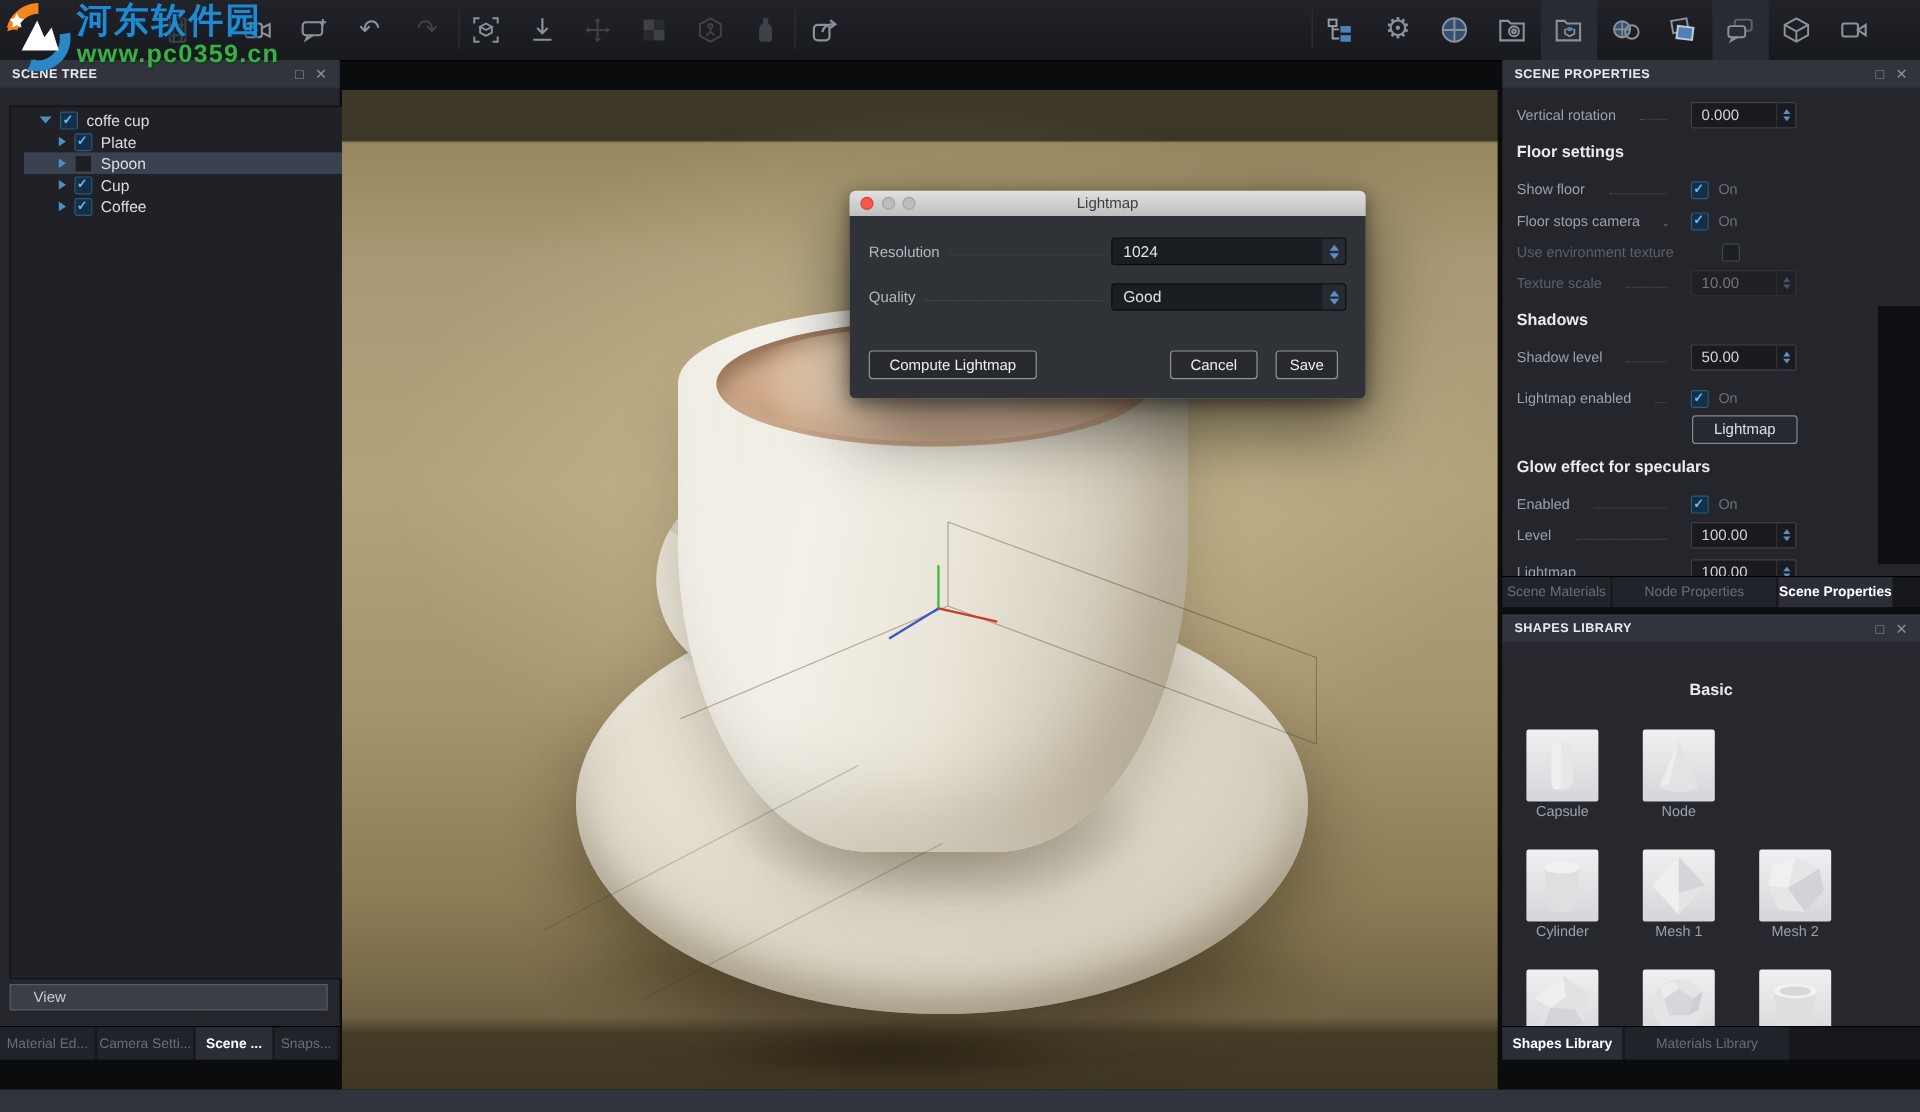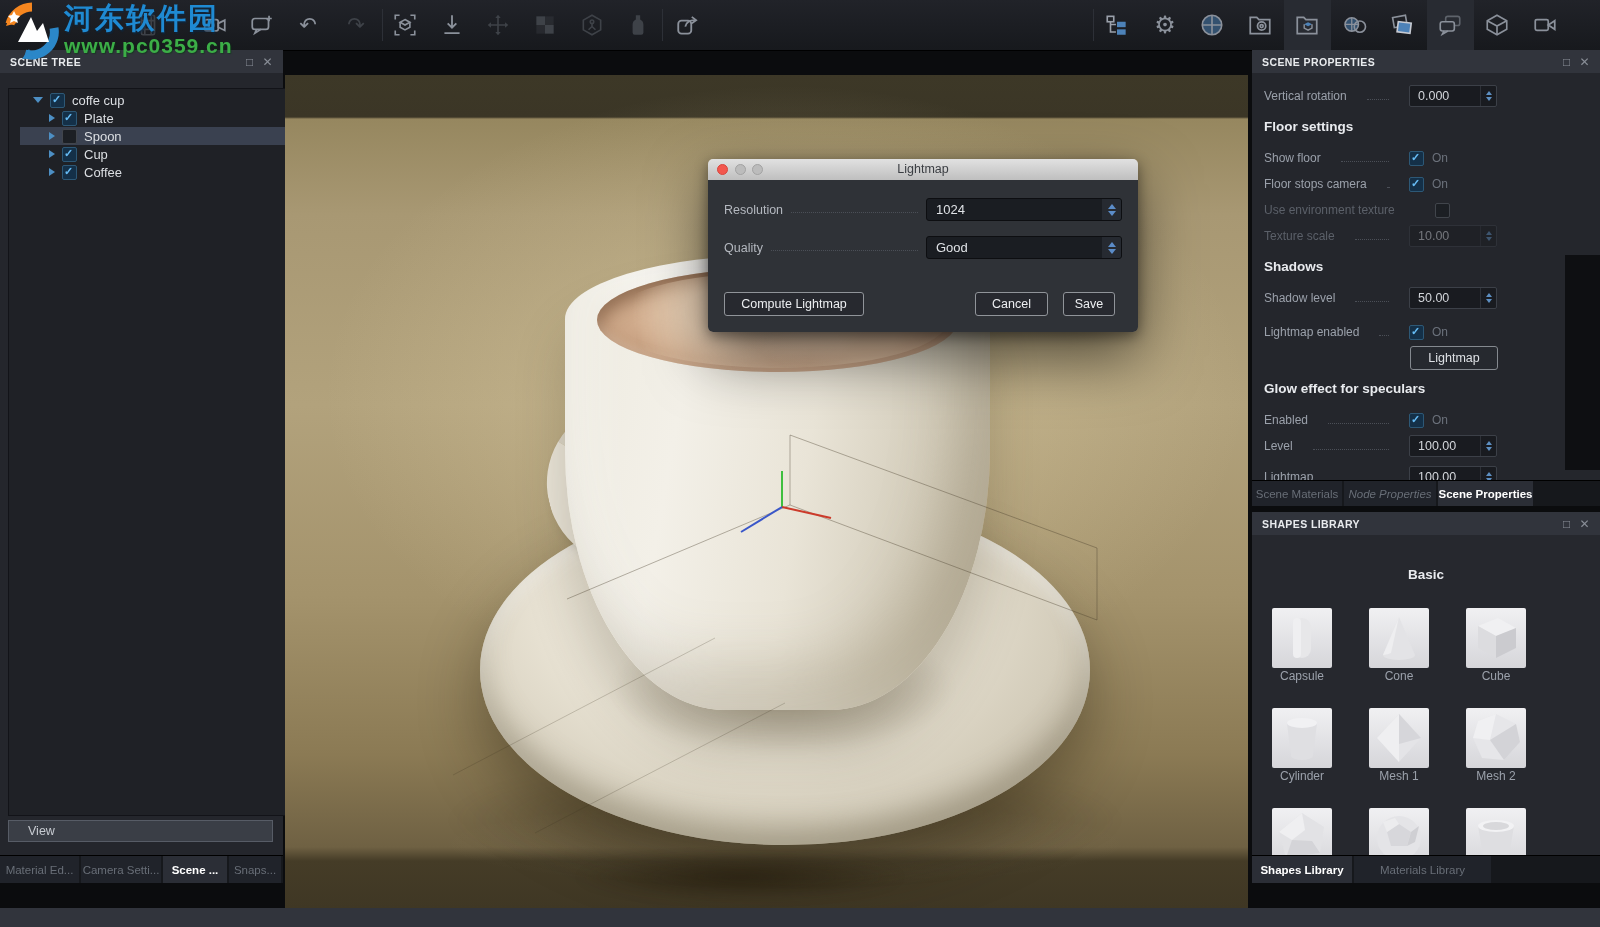--- a/index.html
+++ b/index.html
@@ -518,21 +518,21 @@
           </div>
         </div>
     </div>
   </div>
 </div>
 
 <div class="abs scrollstrip"></div>
 
 <div class="abs tabbar" style="left:1252px;top:480px;width:348px;height:25px;">
   <div class="btab" style="width:90px;">Scene Materials</div>
-  <div class="btab" style="width:92px;font-style:italic;">Node Properties</div>
+  <div class="btab" style="width:136px;">Node Properties</div>
   <div class="btab active" style="width:95px;">Scene Properties</div>
 </div>
 
 <div class="abs rpanel" style="top:512px;height:370px;">
   <div class="phead">
     <span>SHAPES LIBRARY</span>
     <span class="wbtns">
       <span>□</span>
       <span>✕</span>
     </span>
@@ -549,32 +549,21 @@
         </div>
       <div class="shname">Capsule</div>
     </div>
     <div class="cell" style="left:97px;top:73px;">
       <div class="thumb">
           <svg viewBox="0 0 60 60">
             <path d="M30 9 L46 47 A16 5 0 0 1 14 47 Z" fill="#e3e3e6"></path>
             <path d="M30 9 L22 45 A14 4 0 0 1 14 47 Z" fill="#eeeef0"></path>
           </svg>
         </div>
-      <div class="shname">Cone</div>
-    </div>
-    <div class="cell" style="left:194px;top:73px;">
-      <div class="thumb">
-          <svg viewBox="0 0 60 60">
-            <polygon points="30,8 52,16 52,40 30,50 10,40 10,16" fill="none"></polygon>
-            <polygon points="12,18 32,10 50,20 30,28" fill="#f0f0f2"></polygon>
-            <polygon points="12,18 30,28 30,50 12,40" fill="#dcdcdf"></polygon>
-            <polygon points="50,20 30,28 30,50 50,40" fill="#cbcbcf"></polygon>
-          </svg>
-        </div>
-      <div class="shname">Cube</div>
+      <div class="shname">Node</div>
     </div>
 
     <div class="cell" style="left:0px;top:173px;">
       <div class="thumb">
           <svg viewBox="0 0 60 60">
             <path d="M15 15 L19 48 A11 4 0 0 0 41 48 L45 15 Z" fill="#dfdfe2"></path>
             <ellipse cx="30" cy="15" rx="15" ry="5" fill="#f1f1f3"></ellipse>
           </svg>
         </div>
       <div class="shname">Cylinder</div>

